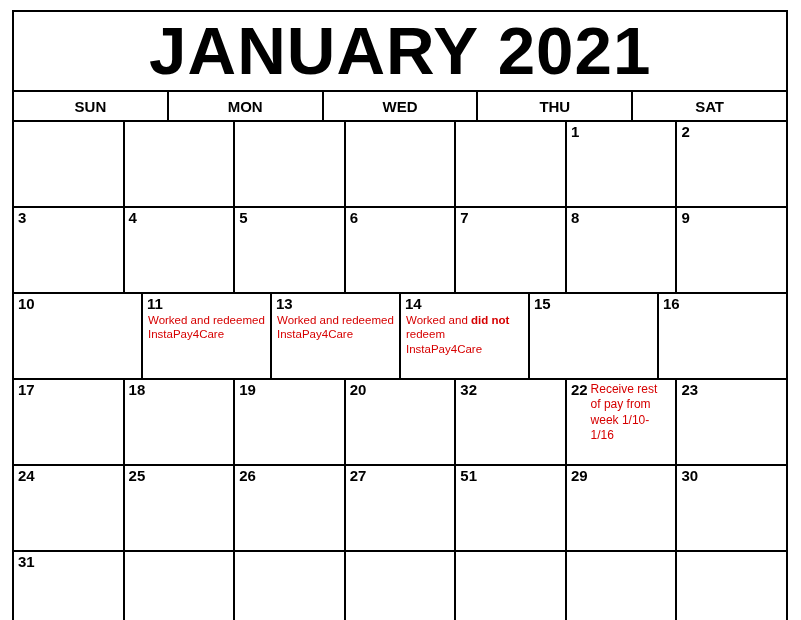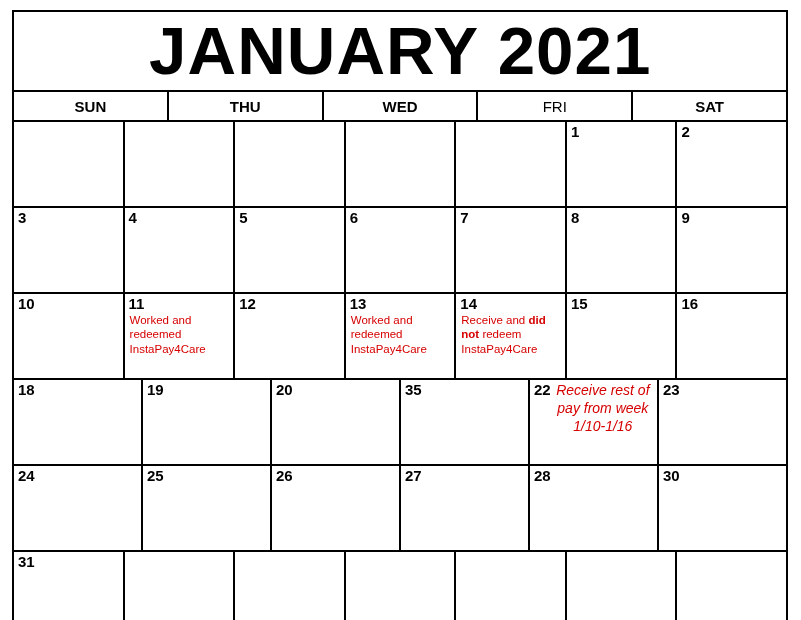--- a/index.html
+++ b/index.html
@@ -92,25 +92,23 @@
     font-size: 11.5px;
     line-height: 1.28;
     text-align: left;
     margin-top: 1px;
     padding: 0 1px;
   }
   .note .b { font-weight: bold; }
   .note .u { }
   .note-inline {
     color: #d60000;
-    font-size: 14px;
+    font-size: 12px;
     line-height: 1.28;
-    text-align: center;
     padding: 0 2px;
-    font-style: italic;
   }
   .row-inline {
     display: flex;
     align-items: flex-start;
   }
   .row-inline .daynum { margin-right: 1px; }
   .row-inline .note-inline { flex: 1 1 auto; margin-top: 0; }
   .footer-clip {
     position: absolute;
     left: 0;
@@ -134,23 +132,23 @@
 
 <div class="page">
   <div class="calendar">
 
     <div class="title-row">
       <div class="title">JANUARY 2021</div>
     </div>
 
     <div class="dow-row">
       <div class="dow">SUN</div>
+      <div class="dow">MON</div>
+      <div class="dow">WED</div>
       <div class="dow">THU</div>
-      <div class="dow">WED</div>
-      <div class="dow light">FRI</div>
       <div class="dow">SAT</div>
     </div>
 
     <div class="week">
       <div class="cell">
         <div class="daynum"></div>
       </div>
       <div class="cell">
         <div class="daynum"></div>
       </div>
@@ -197,50 +195,50 @@
 
     <div class="week">
       <div class="cell">
         <div class="daynum">10</div>
       </div>
       <div class="cell">
         <div class="daynum">11</div>
         <div class="note">Worked and redeemed InstaPay4Care</div>
       </div>
       <div class="cell">
-        <div class="daynum">12</div>
-      </div>
-      <div class="cell">
         <div class="daynum">13</div>
         <div class="note">Worked and redeemed InstaPay4Care</div>
       </div>
       <div class="cell">
         <div class="daynum">14</div>
-        <div class="note"><span>Receive and </span><span class="b">did not</span><span> redeem </span><span class="u">InstaPay4Care</span></div>
+        <div class="note"><span>Worked and </span><span class="b">did not</span><span> redeem </span><span class="u">InstaPay4Care</span></div>
       </div>
       <div class="cell">
         <div class="daynum">15</div>
       </div>
       <div class="cell">
         <div class="daynum">16</div>
       </div>
     </div>
 
     <div class="week">
       <div class="cell">
+        <div class="daynum">17</div>
+      </div>
+      <div class="cell">
         <div class="daynum">18</div>
       </div>
       <div class="cell">
         <div class="daynum">19</div>
       </div>
       <div class="cell">
         <div class="daynum">20</div>
       </div>
       <div class="cell">
-        <div class="daynum">35</div>
+        <div class="daynum">32</div>
       </div>
       <div class="cell">
         <div class="row-inline">
           <div class="daynum">22</div>
           <div class="note-inline">Receive rest of pay from week 1/10-1/16</div>
         </div>
       </div>
       <div class="cell">
         <div class="daynum">23</div>
       </div>
@@ -253,21 +251,24 @@
       <div class="cell">
         <div class="daynum">25</div>
       </div>
       <div class="cell">
         <div class="daynum">26</div>
       </div>
       <div class="cell">
         <div class="daynum">27</div>
       </div>
       <div class="cell">
-        <div class="daynum">28</div>
+        <div class="daynum">51</div>
+      </div>
+      <div class="cell">
+        <div class="daynum">29</div>
       </div>
       <div class="cell">
         <div class="daynum">30</div>
       </div>
     </div>
 
     <div class="week">
       <div class="cell">
         <div class="daynum">31</div>
       </div>

